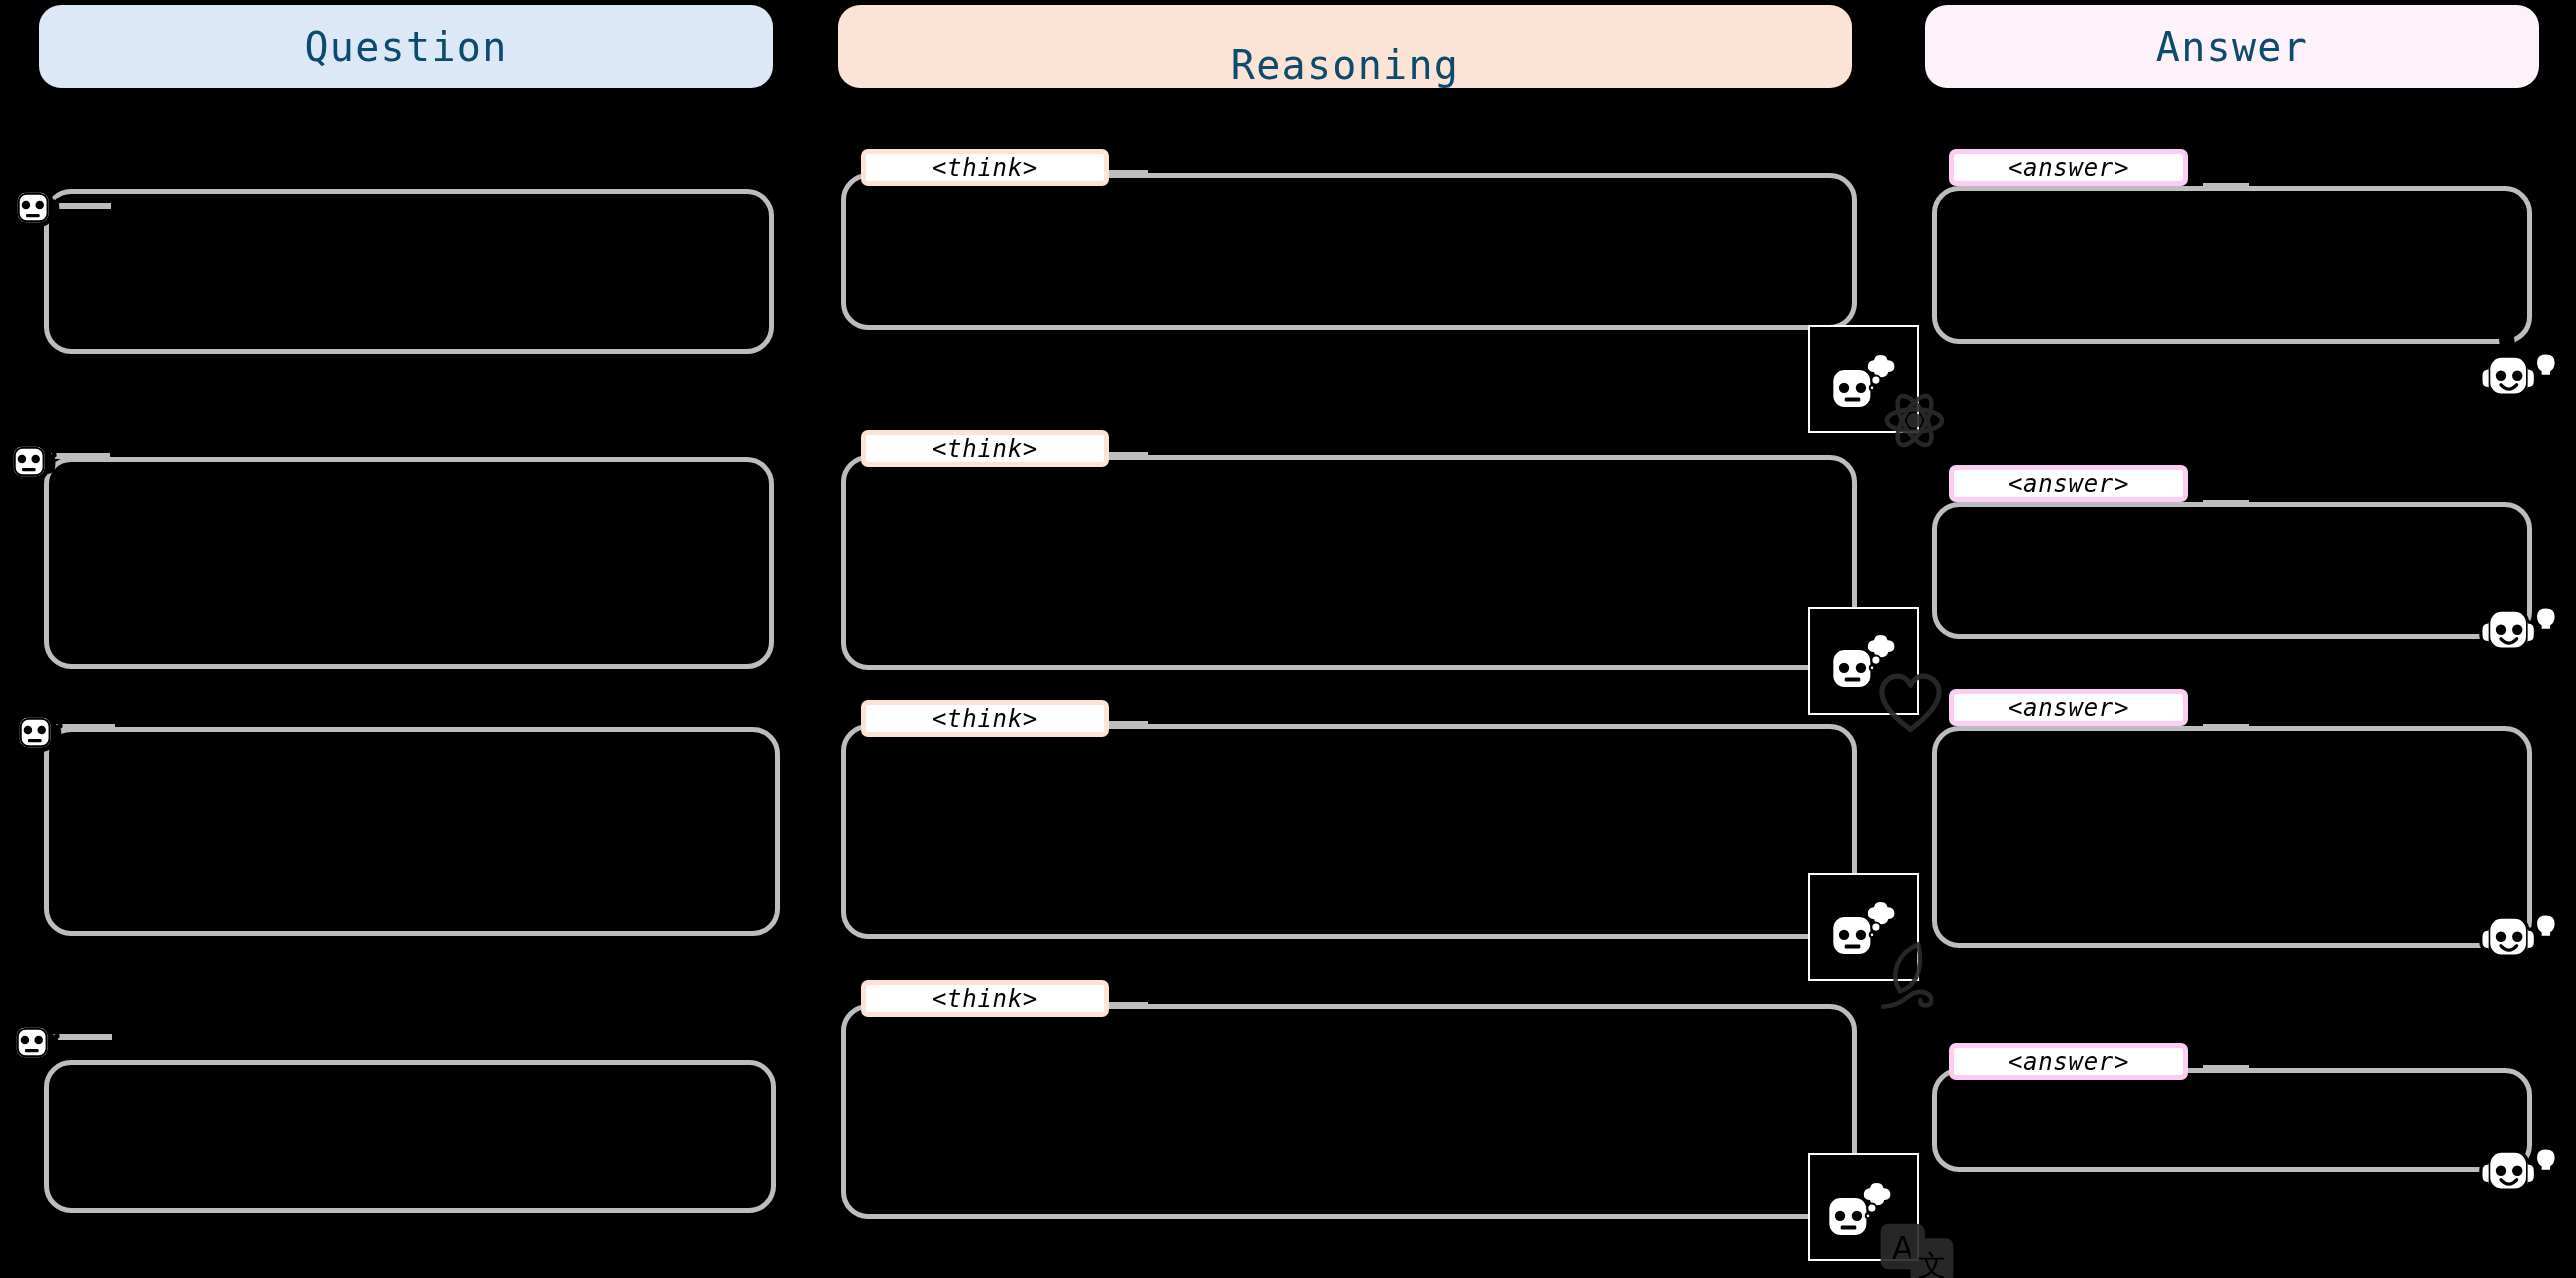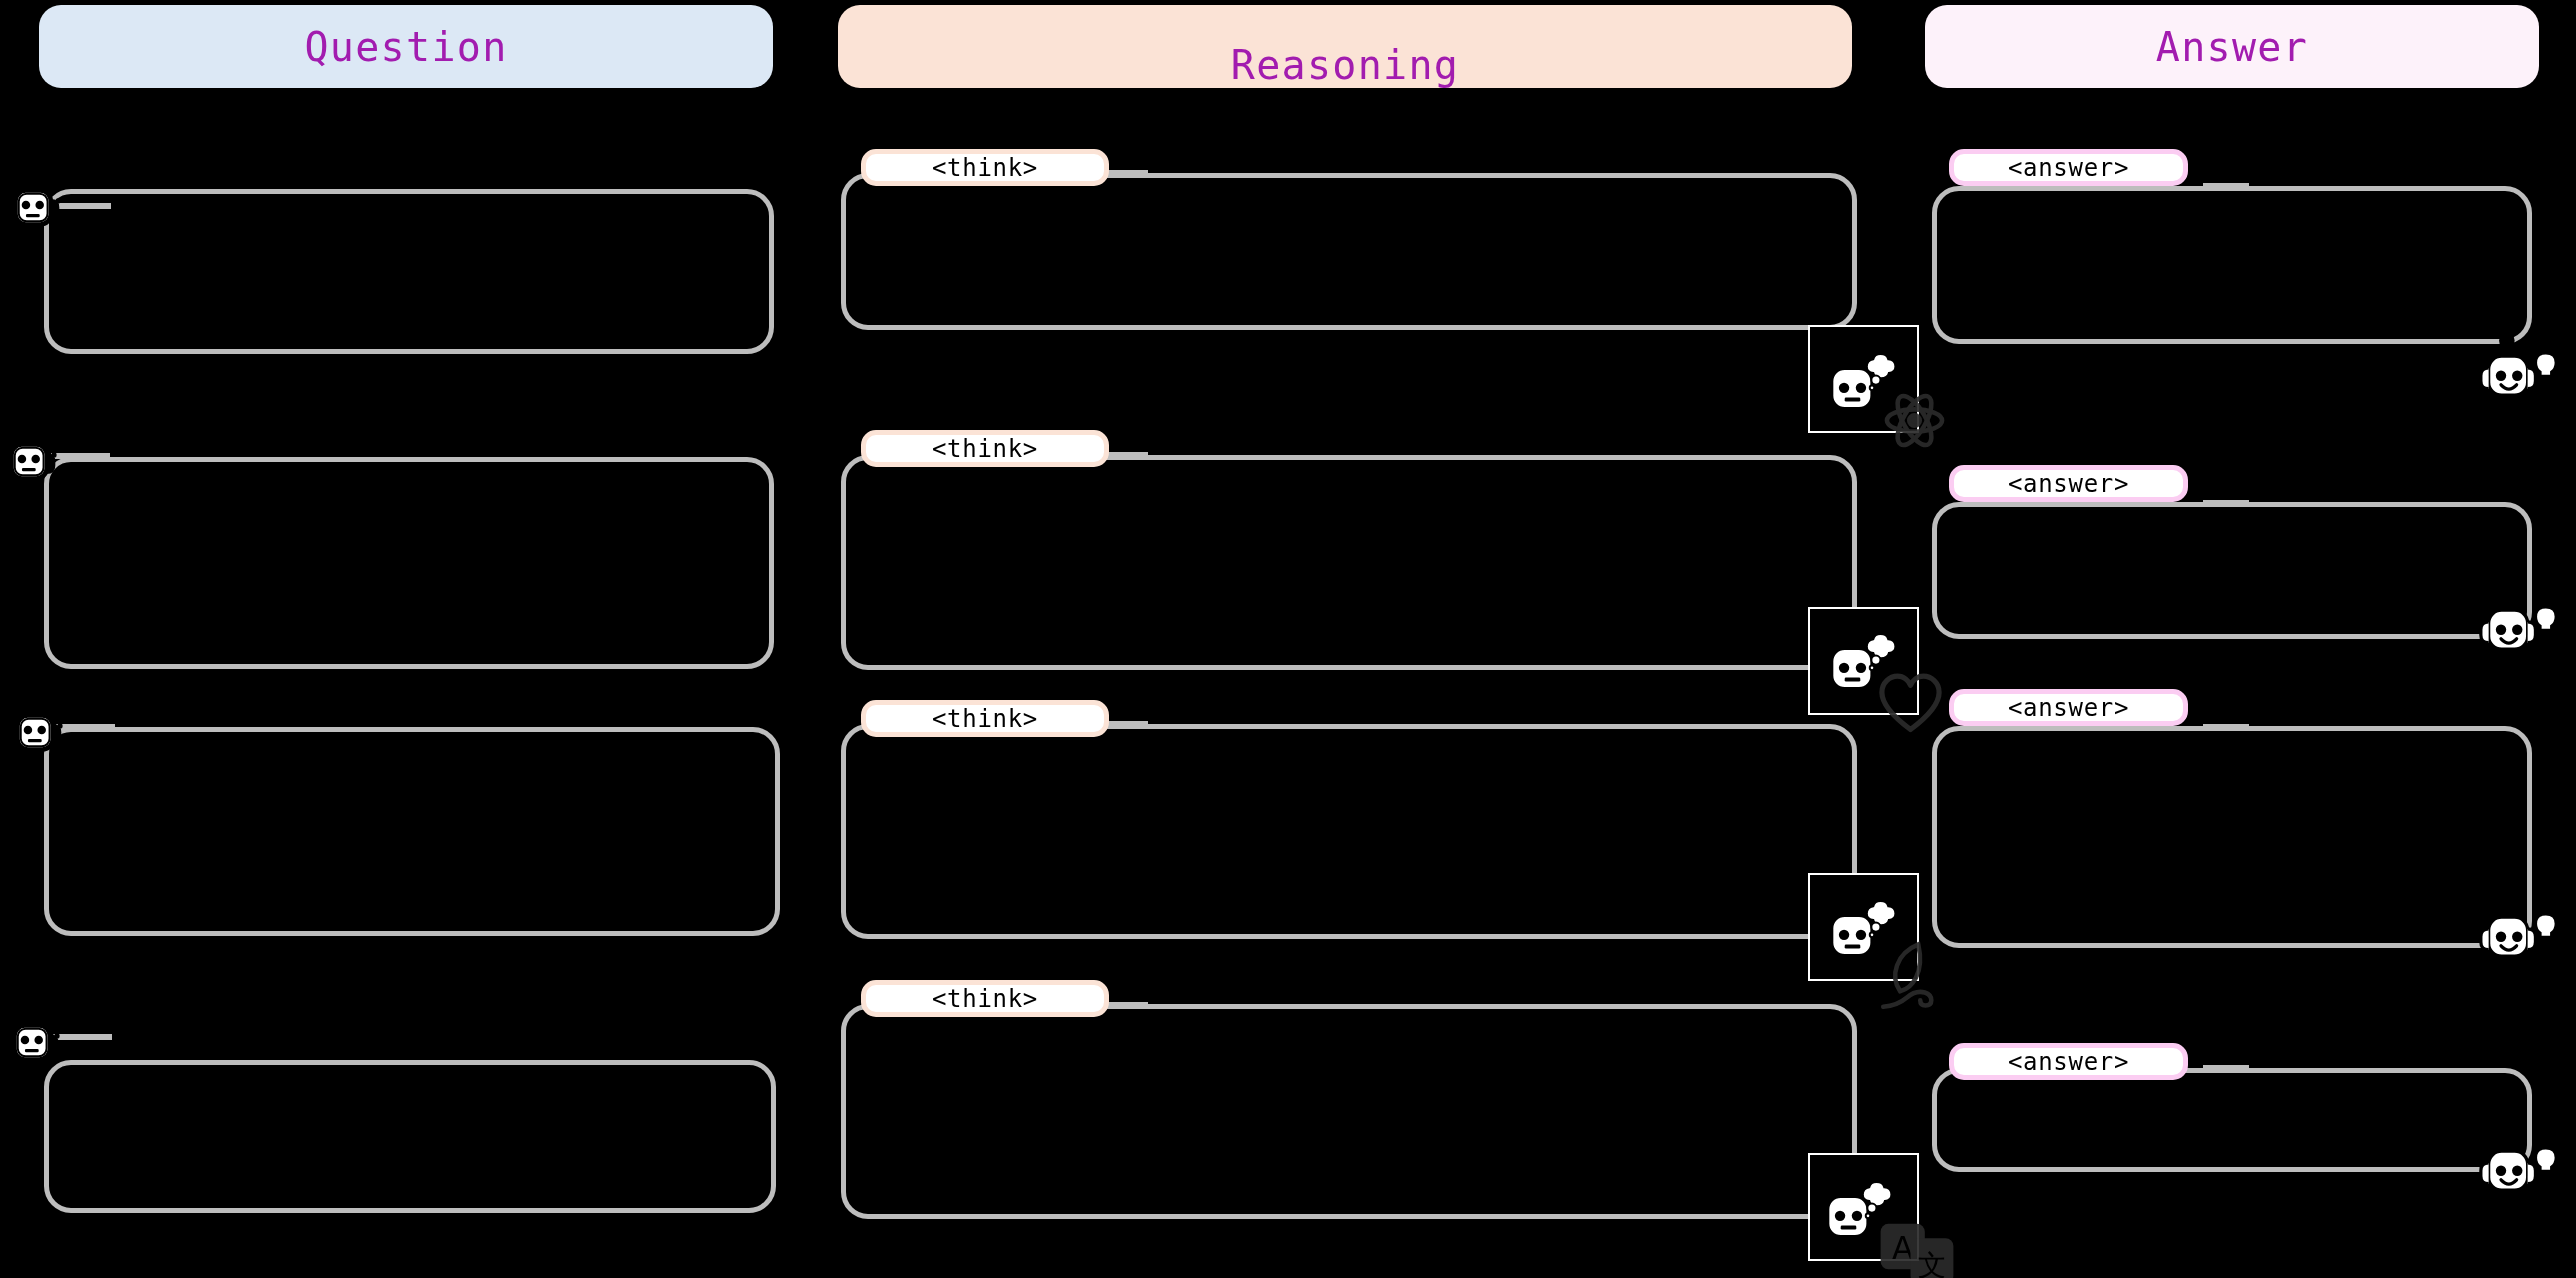--- a/index.html
+++ b/index.html
@@ -16,21 +16,21 @@
     background: #000000;
   }
 
   
   .col-header {
     position: absolute;
     border-radius: 22px;
     display: flex;
     align-items: center;
     justify-content: center;
-    color: #a21caf;
+    color: #0c4a6e;
     font-family: "DejaVu Sans Mono", monospace;
     font-size: 40px;
     letter-spacing: 1.3px;
     font-weight: 400;
   }
   #hdr-question { left: 39px;   top: 5.2px;  width: 734px; height: 83px; background: #dce8f5; }
   #hdr-reasoning{ left: 838px; top: 5.2px;  width: 1014px; height: 83px; background: #fbe3d6; align-items: flex-end; }
   #hdr-answer   { left: 1925px; top: 5.2px;  width: 614px;  height: 83px; background: #fdf2fa; }
 
   
@@ -50,31 +50,32 @@
 
   
   .r-bubble { left: 841px; width: 1016px; }
   
   .a-bubble { left: 1932px; width: 600px; }
 
   
   .tag-pill {
     position: absolute;
     background: #ffffff;
-    border-radius: 15px;
+    border-radius: 7px;
     display: flex;
     align-items: center;
     justify-content: center;
     color: #000000;
     font-family: "DejaVu Sans Mono", monospace;
     font-size: 24px;
     letter-spacing: 0.7px;
     height: 37px;
     z-index: 6;
     box-sizing: border-box;
+    font-style: italic;
   }
   .tag-think  { border: 5.9px solid #fbe3d6; width: 248px; }
   .tag-answer { border: 5.9px solid #fbcdf2; width: 239px; }
 
   
   .sprite { position: absolute; z-index: 8; }
   .sprite svg { display: block; }
 
   
   .think-frame {

